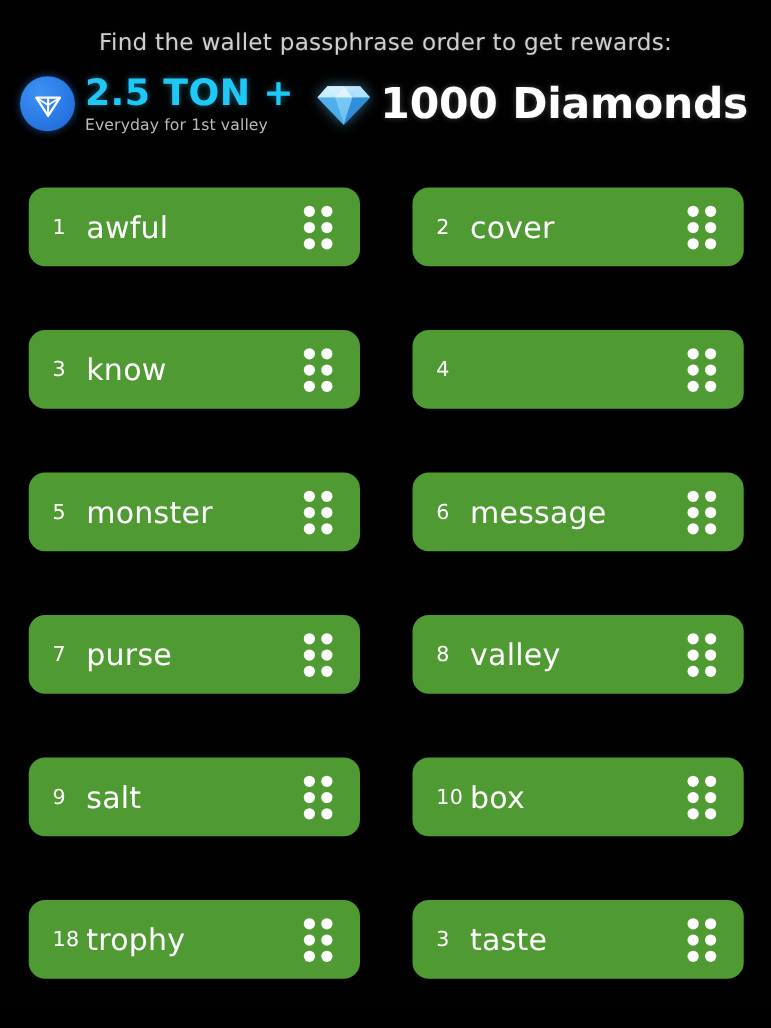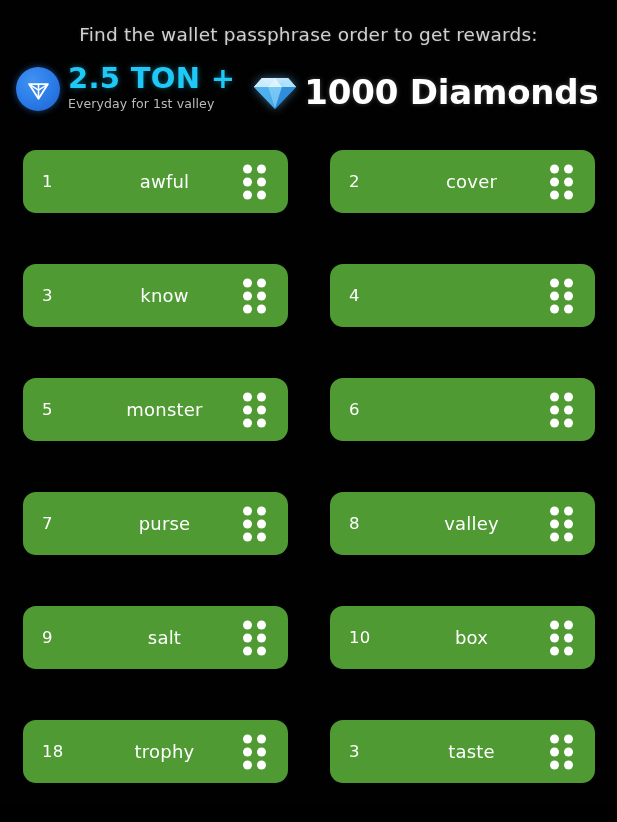--- a/index.html
+++ b/index.html
@@ -36,21 +36,21 @@
     color: #cfd0d2;
     font-size: 18.5px;
     letter-spacing: 0.2px;
     font-weight: 400;
     line-height: 1.2;
     text-shadow: 0 0 3px rgba(255,255,255,0.18);
   }
 
   .reward-row {
     display: flex;
-    align-items: flex-end;
+    align-items: center;
     justify-content: flex-start;
     margin-top: 9px;
     padding-left: 16px;
     height: 56px;
   }
 
   
   .ton-logo {
     width: 44px;
     height: 44px;
@@ -149,24 +149,24 @@
     font-weight: 400;
     width: 46px;
     text-align: left;
     padding-left: 19px;
     flex: 0 0 auto;
     letter-spacing: 0.3px;
   }
 
   .chip-word {
     color: #ffffff;
-    font-size: 18px;
+    font-size: 24px;
     font-weight: 400;
     flex: 1 1 auto;
-    text-align: center;
+    text-align: left;
     letter-spacing: 0.2px;
     padding-right: 28px;
   }
 
   .chip-handle {
     position: absolute;
     right: 22px;
     top: 50%;
     transform: translateY(-50%);
     display: grid;
@@ -301,20 +301,21 @@
           <span></span>
           <span></span>
           <span></span>
           <span></span>
           <span></span>
       </span>
     </div>
 
     <div class="word-chip">
       <span class="chip-index">6</span>
+      <span class="chip-word">message</span>
       <span class="chip-handle">
         <span></span>
           <span></span>
           <span></span>
           <span></span>
           <span></span>
           <span></span>
       </span>
     </div>
 

